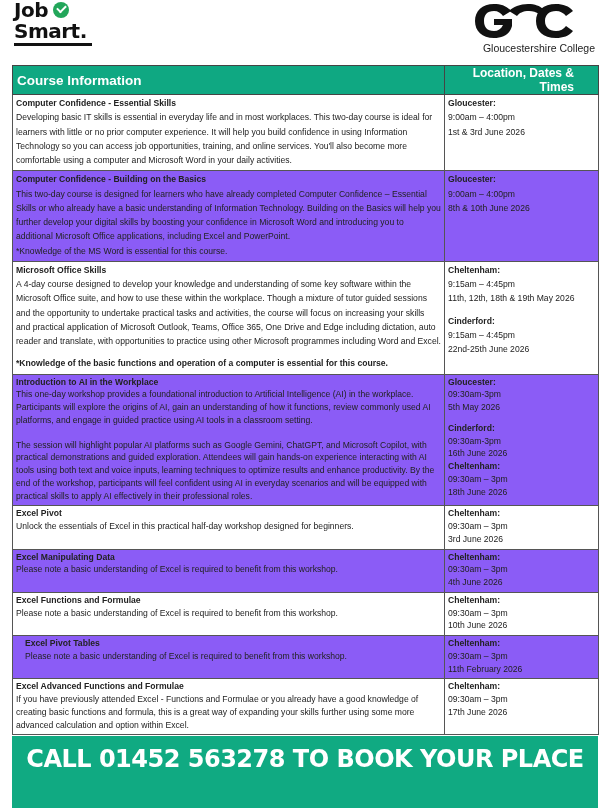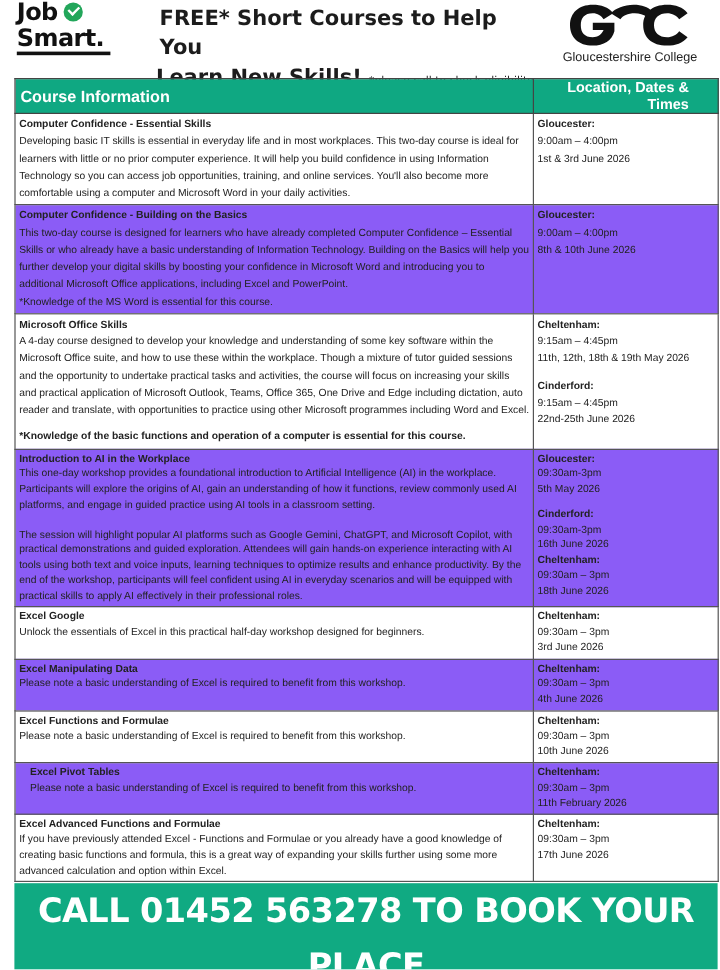--- a/index.html
+++ b/index.html
@@ -23,21 +23,21 @@
     border-left: 2.5px solid #fff; border-bottom: 2.5px solid #fff; transform: rotate(-45deg);
   }
   .jobsmart .underline { width: 78px; height: 3px; background: #111; margin-top: 1px; }
   .title {
     position: absolute; left: 130px; top: 4px; width: 320px; text-align: left;
     font-family: "DejaVu Sans", sans-serif; color: #1c1c1c;
   }
   .title .t1 { font-size: 17.5px; line-height: 24px; font-weight: bold; padding-left: 3px; }
   .title .t2 { font-size: 17.5px; line-height: 26px; font-weight: bold; white-space: nowrap; }
   .title .t2 .small { font-size: 9px; font-weight: normal; }
-  .gc-logo { position: absolute; left: 455px; top: 2px; width: 140px; height: 56px; text-align: center; }
+  .gc-logo { position: absolute; left: 455px; top: 2px; width: 140px; height: 56px; text-align: right; }
   .gc-mark { display: block; margin: 0 auto; }
   .gc-name { font-size: 10.5px; color: #222; margin-top: 2px; font-family: "Liberation Sans", sans-serif; }
 
   .table {
     position: absolute; left: 12px; top: 65px; width: 586px;
     border-collapse: collapse; table-layout: fixed;
   }
   .table th {
     background: #0fa882; color: #fff; font-weight: bold; height: 27px; padding: 0 4px;
     border: 1px solid #444; text-align: left; font-size: 13.5px; margin-top: 24px;
@@ -51,41 +51,37 @@
   .course-title { font-weight: bold; display: block; }
   .note { font-weight: bold; display: block; }
   .gap { display: block; height: 8px; }
   .loc-place { font-weight: bold; display: block; }
   .loc-line { display: block; }
   .col-info { width: 432px; }
   .col-loc { width: 154px; }
   .cta {
     position: absolute; left: 12px; top: 736px; width: 586px; height: 72px;
     background: #10aa82; color: #fff; font-weight: bold;
-    text-align: center; font-size: 28px; line-height: 46px;
+    text-align: center; font-size: 24px; line-height: 46px;
     font-family: "DejaVu Sans", sans-serif; letter-spacing: -0.5px;
   }
 </style>
 </head>
 <body>
 
 <div class="header">
   <div class="jobsmart">
     <div class="line1">
         <span>Job</span>
         <span class="check"></span>
       </div>
     <div class="line2">Smart.</div>
     <div class="underline"></div>
   </div>
 
-  <div class="title">
-    <div class="t1">FREE* Short Courses to Help You</div>
-    <div class="t2"><span>Learn New Skills!</span> <span class="small">*please call to check eligibility</span></div>
-  </div>
 
   <div class="gc-logo">
     <svg class="gc-mark" width="104" height="38" viewBox="0 0 104 38">
       <path d="M38 9 C34 4 28 2 21 2 C9 2 2 9 2 19 C2 29 9 36 21 36 C30 36 37 32 39 24 L39 17 L21 17 L21 23 L30 23 C28 27 25 29 21 29 C14 29 11 25 11 19 C11 13 14 9 21 9 C25 9 28 11 30 14 Z" fill="#111"></path>
       <path d="M100 9 C96 4 90 2 83 2 C70 2 63 9 63 19 C63 29 70 36 83 36 C90 36 96 34 100 29 L93 24 C91 27 87 29 83 29 C76 29 72 25 72 19 C72 13 76 9 83 9 C87 9 91 11 93 14 Z" fill="#111"></path>
       <path d="M36 9 C40 5 47 2 55 2 C62 2 67 4 70 7 L66 12 C63 10 60 9 56 9 C50 9 46 11 44 14 Z" fill="#111"></path>
     </svg>
     <div class="gc-name">Gloucestershire College</div>
   </div>
 </div>
@@ -157,21 +153,21 @@
         <span class="loc-place">Cinderford:</span>
         <span class="loc-line">09:30am-3pm</span>
         <span class="loc-line">16th June 2026</span>
         <span class="loc-place">Cheltenham:</span>
         <span class="loc-line">09:30am – 3pm</span>
         <span class="loc-line">18th June 2026</span>
       </td>
     </tr>
     <tr>
       <td style="line-height: 12.75px;">
-        <span class="course-title">Excel Google</span>
+        <span class="course-title">Excel Pivot</span>
         <span>Unlock the essentials of Excel in this practical half-day workshop designed for beginners.</span>
       </td>
       <td style="line-height: 12.75px;">
         <span class="loc-place">Cheltenham:</span>
         <span class="loc-line">09:30am – 3pm</span>
         <span class="loc-line">3rd June 2026</span>
       </td>
     </tr>
     <tr class="alt">
       <td style="line-height: 12.75px;">

